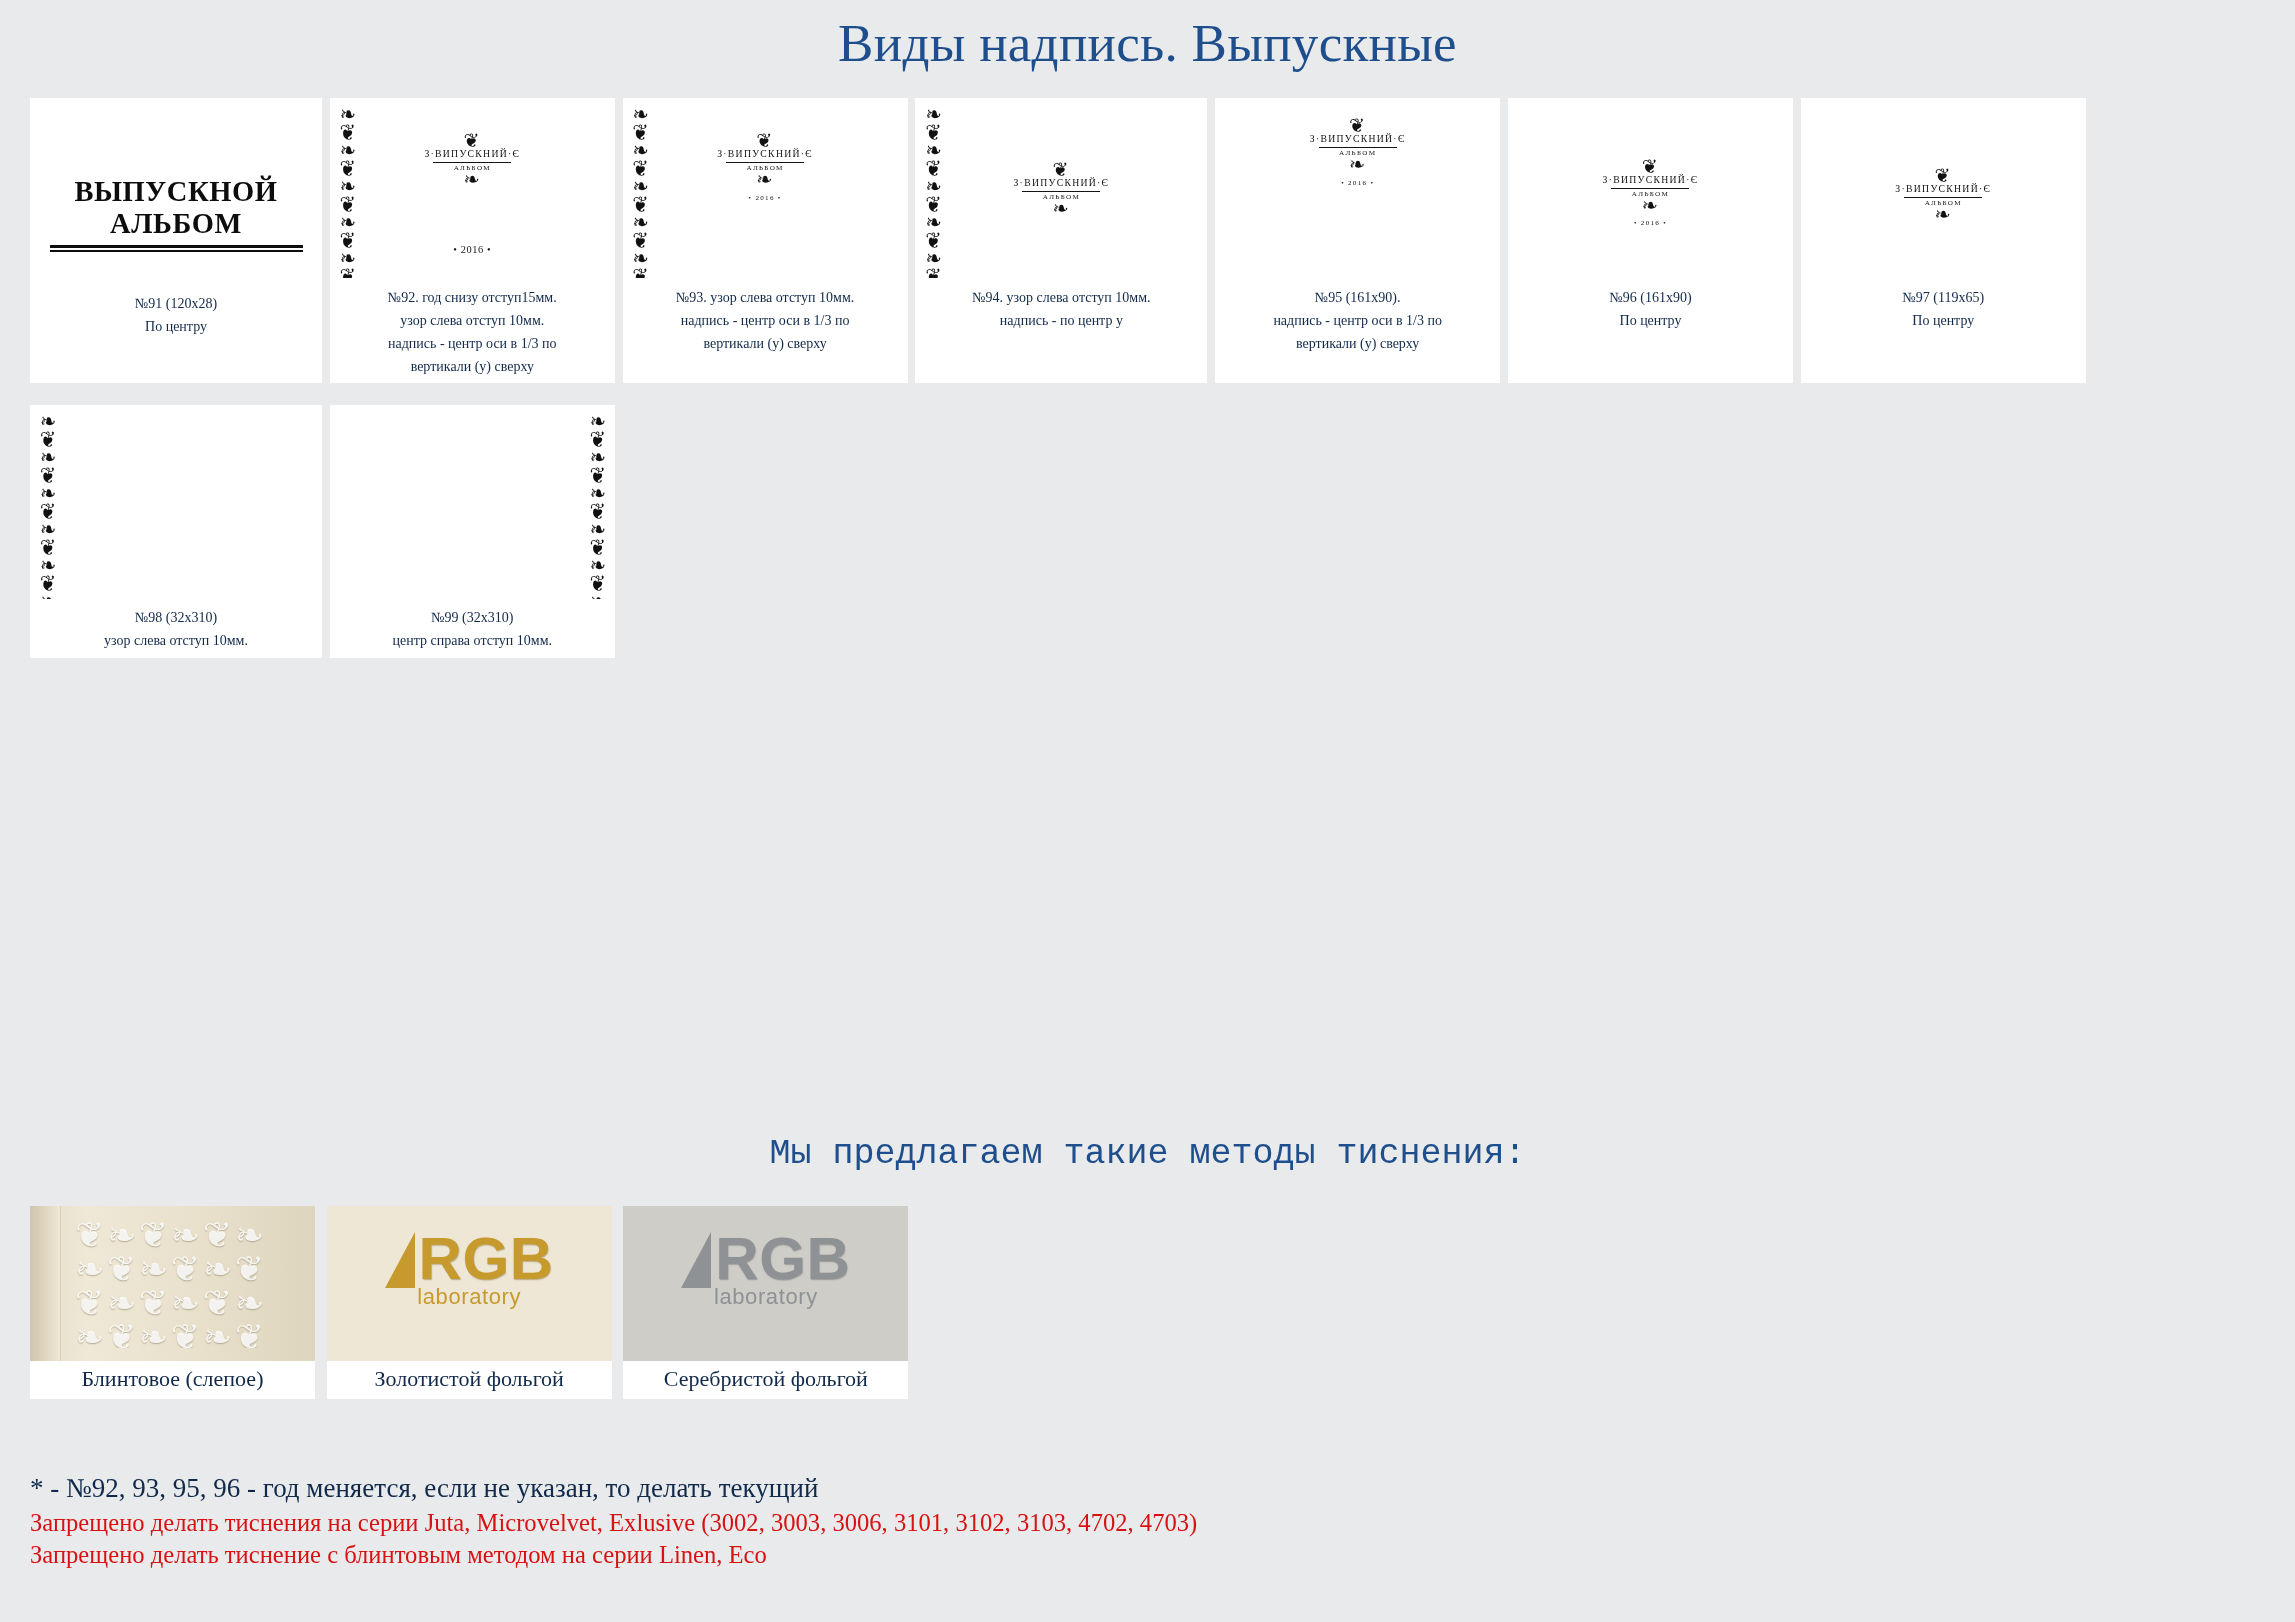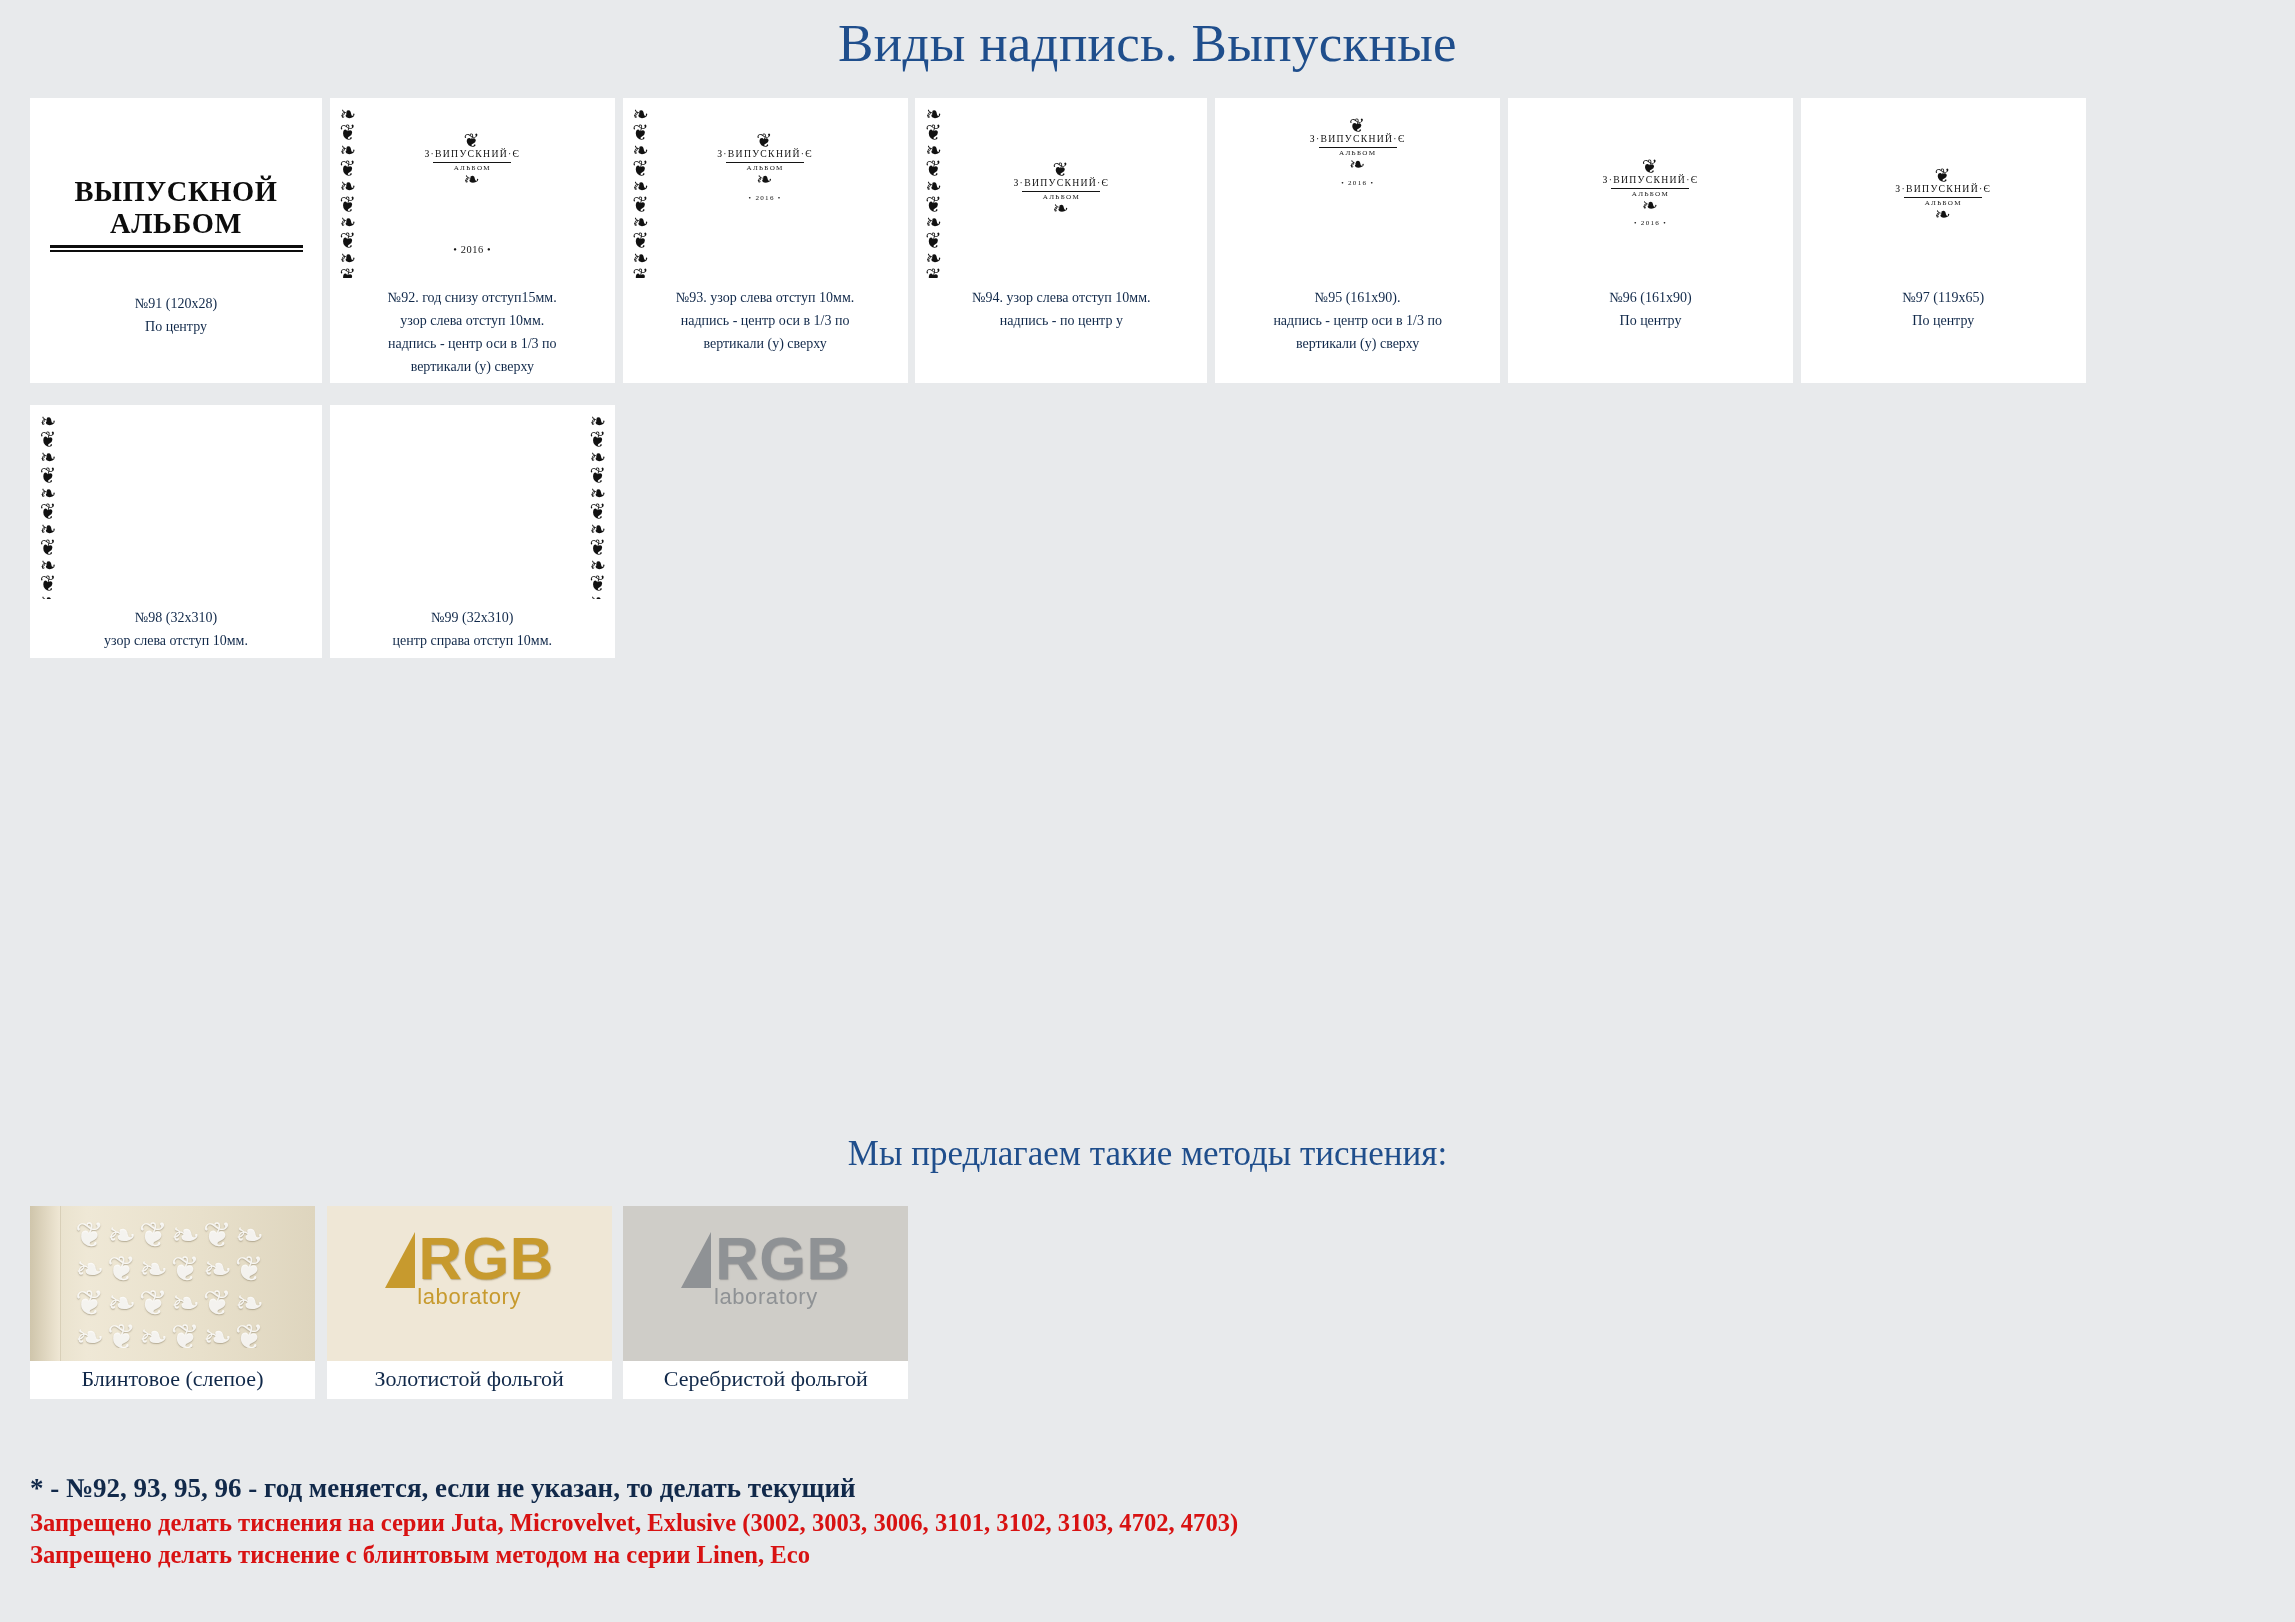--- a/index.html
+++ b/index.html
@@ -152,21 +152,21 @@
 
   
   .methods-title {
     position: absolute;
     top: 1134px;
     left: 0;
     width: 2295px;
     text-align: center;
     font-size: 35px;
     color: #1f4e8c;
-    font-family: Liberation Serif, serif;
+    font-family: Liberation Mono, monospace;
   }
   .methods {
     position: absolute;
     top: 1206px;
     left: 30px;
     display: flex;
   }
   .method {
     background: #ffffff;
     margin-right: 11.7px;
@@ -245,21 +245,20 @@
   .sw-silver .logo .book { border-bottom-color: #8f9295; }
   .sw-silver .logo .rgb { color: #8f9295; text-shadow: 0.6px 1.3px 1.3px rgba(90,92,95,0.45); }
   .sw-silver .logo .lab { color: #8f9295; }
 
   
   .notes {
     position: absolute;
     left: 30px;
     top: 1469px;
     width: 2203px;
-    font-weight: bold;
   }
   .note-main {
     font-size: 27px;
     color: #11294a;
     line-height: 38px;
     font-family: "Liberation Serif", serif;
   }
   .note-red {
     font-size: 24.6px;
     color: #d81212;

